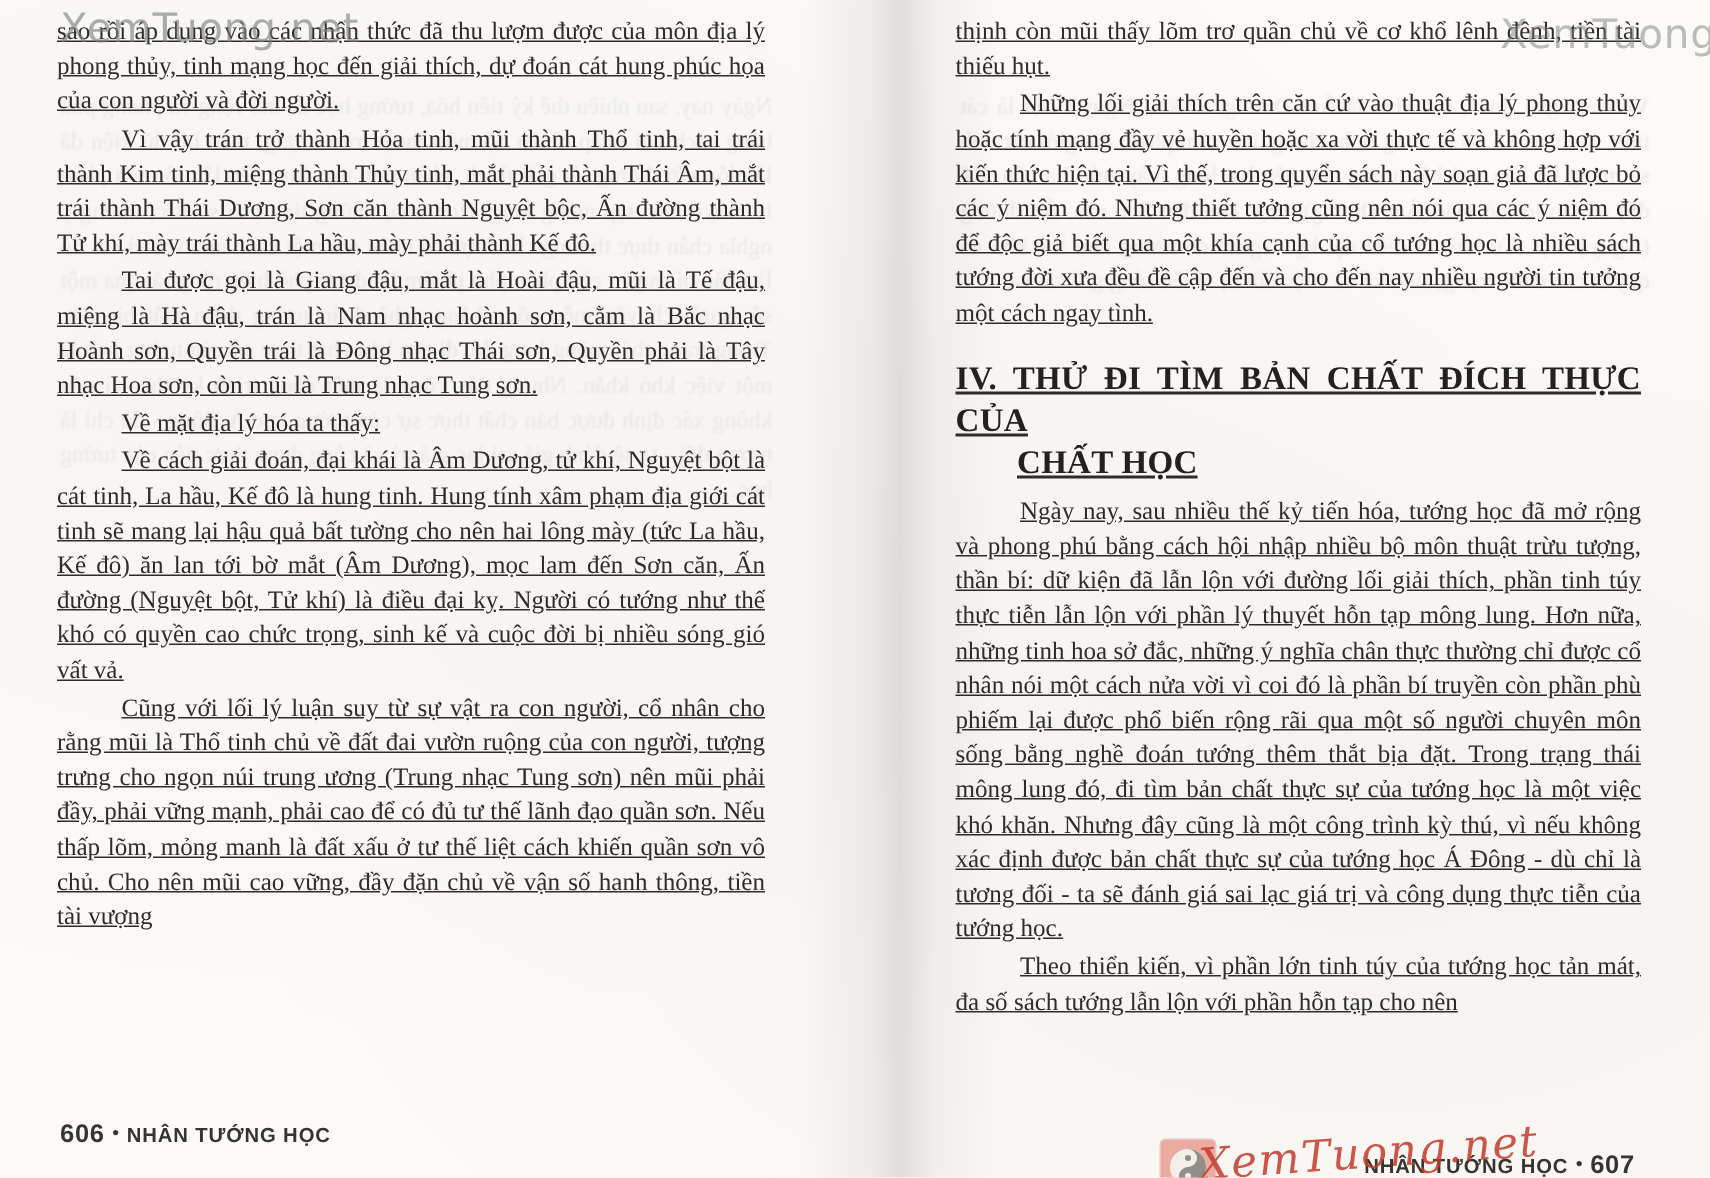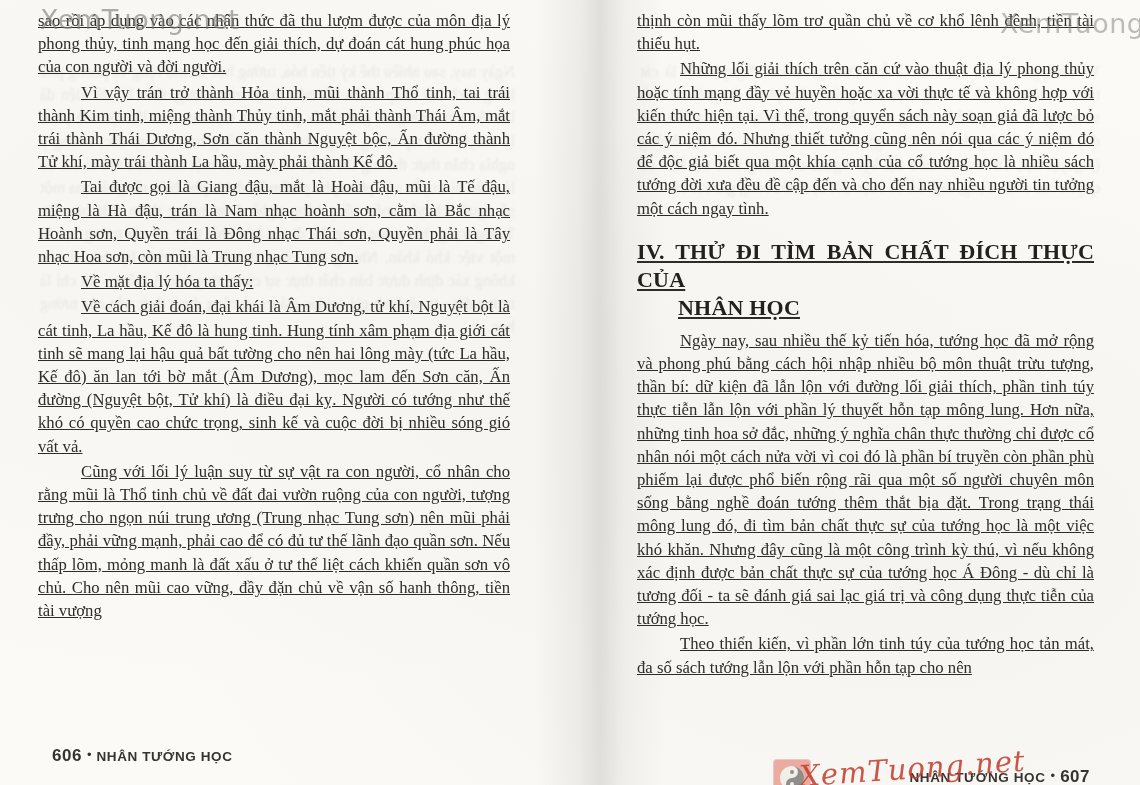--- a/index.html
+++ b/index.html
@@ -35,21 +35,21 @@
     font-size:16px;line-height:23.2px;text-align:justify;overflow:hidden;
     pointer-events:none;}
   
   .wm{position:absolute;z-index:3;color:#7d7d7b;opacity:0.62;
     font-family:"DejaVu Sans","Liberation Sans",sans-serif;font-size:27px;
     letter-spacing:0.5px;pointer-events:none;}
   .wm-tl{left:40px;top:4px;}
   .wm-tr{left:1000px;top:8px;opacity:0.5;}
   
   .footer{position:absolute;z-index:4;white-space:nowrap;
-    font-family:"Liberation Sans","DejaVu Sans",sans-serif;color:#353430;margin-left:12px;}
+    font-family:"Liberation Sans","DejaVu Sans",sans-serif;color:#353430;}
   .footer .pagenum{font-weight:bold;font-size:17px;letter-spacing:0.5px;}
   .footer .dot{font-size:13px;margin:0 5px;position:relative;top:-2px;}
   .footer .runhead{font-weight:bold;font-size:13.5px;letter-spacing:0.6px;}
   .footer-left{left:40px;top:746px;}
   .footer-right{right:50px;top:767px;text-align:left;}
   
   .logo-box{position:absolute;z-index:5;left:-135px;top:-7px;width:36px;height:36px;
     background:#ecab a0;background:#ecaba0;border-radius:3px;
     display:flex;align-items:center;justify-content:center;
     box-shadow:0 0 0 1px rgba(210,130,120,0.4);}
@@ -82,21 +82,21 @@
     </div>
   </div>
 
   <div class="page right">
     <div class="ghost">Về cách giải đoán, đại khái là Âm Dương, tử khí, Nguyệt bột là cát tinh, La hầu, Kế đô là hung tinh. Hung tính xâm phạm địa giới cát tinh sẽ mang lại hậu quả bất tường cho nên hai lông mày (tức La hầu, Kế đô) ăn lan tới bờ mắt (Âm Dương), mọc lam đến Sơn căn, Ấn đường (Nguyệt bột, Tử khí) là điều đại kỵ. Người có tướng như thế khó có quyền cao chức trọng, sinh kế và cuộc đời bị nhiều sóng gió vất vả.</div>
     <div class="body-text">
       <p class="no-indent">thịnh còn mũi thấy lõm trơ quần chủ về cơ khổ lênh đênh, tiền tài thiếu hụt.</p>
       <p>Những lối giải thích trên căn cứ vào thuật địa lý phong thủy hoặc tính mạng đầy vẻ huyền hoặc xa vời thực tế và không hợp với kiến thức hiện tại. Vì thế, trong quyển sách này soạn giả đã lược bỏ các ý niệm đó. Nhưng thiết tưởng cũng nên nói qua các ý niệm đó để độc giả biết qua một khía cạnh của cổ tướng học là nhiều sách tướng đời xưa đều đề cập đến và cho đến nay nhiều người tin tưởng một cách ngay tình.</p>
       <div class="heading">
         <div class="h-line1">IV. THỬ ĐI TÌM BẢN CHẤT ĐÍCH THỰC CỦA</div>
-        <div class="h-line2">NHÂN HỌC</div>
+        <div class="h-line2">CHẤT HỌC</div>
       </div>
       <p>Ngày nay, sau nhiều thế kỷ tiến hóa, tướng học đã mở rộng và phong phú bằng cách hội nhập nhiều bộ môn thuật trừu tượng, thần bí: dữ kiện đã lẫn lộn với đường lối giải thích, phần tinh túy thực tiễn lẫn lộn với phần lý thuyết hỗn tạp mông lung. Hơn nữa, những tinh hoa sở đắc, những ý nghĩa chân thực thường chỉ được cổ nhân nói một cách nửa vời vì coi đó là phần bí truyền còn phần phù phiếm lại được phổ biến rộng rãi qua một số người chuyên môn sống bằng nghề đoán tướng thêm thắt bịa đặt. Trong trạng thái mông lung đó, đi tìm bản chất thực sự của tướng học là một việc khó khăn. Nhưng đây cũng là một công trình kỳ thú, vì nếu không xác định được bản chất thực sự của tướng học Á Đông - dù chỉ là tương đối - ta sẽ đánh giá sai lạc giá trị và công dụng thực tiễn của tướng học.</p>
       <p>Theo thiển kiến, vì phần lớn tinh túy của tướng học tản mát, đa số sách tướng lẫn lộn với phần hỗn tạp cho nên</p>
     </div>
     <div class="footer footer-right">
       <div class="logo-box">
         <span style="display:inline-flex;">
           <svg width="26" height="26" viewBox="0 0 26 26">
             <circle cx="13" cy="13" r="12" fill="#f2efe9"></circle>
             <path d="M13,1 a12,12 0 0 1 0,24 a6,6 0 0 1 0,-12 a6,6 0 0 0 0,-12 z" fill="#8f8e8a"></path>

